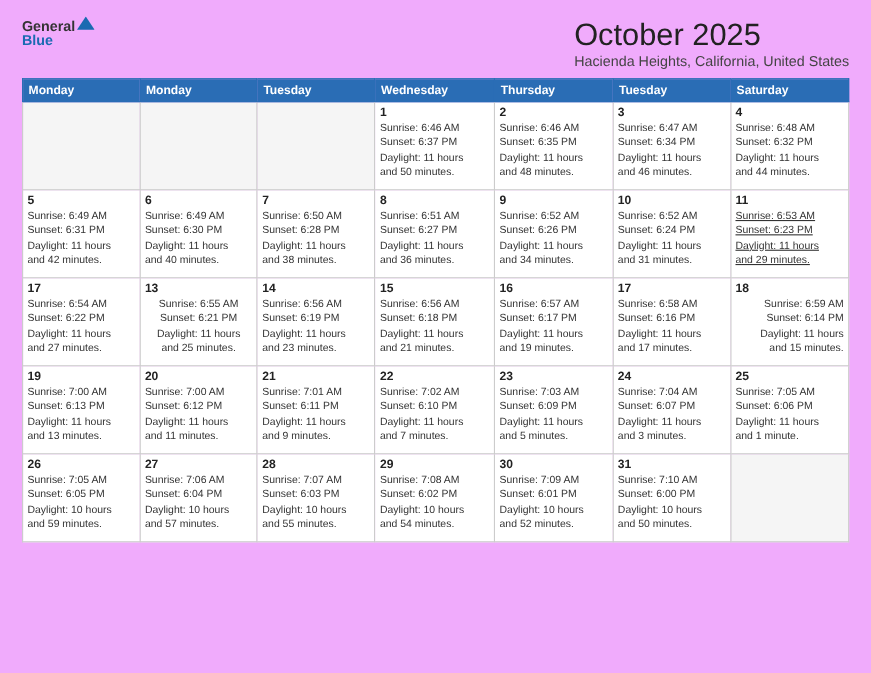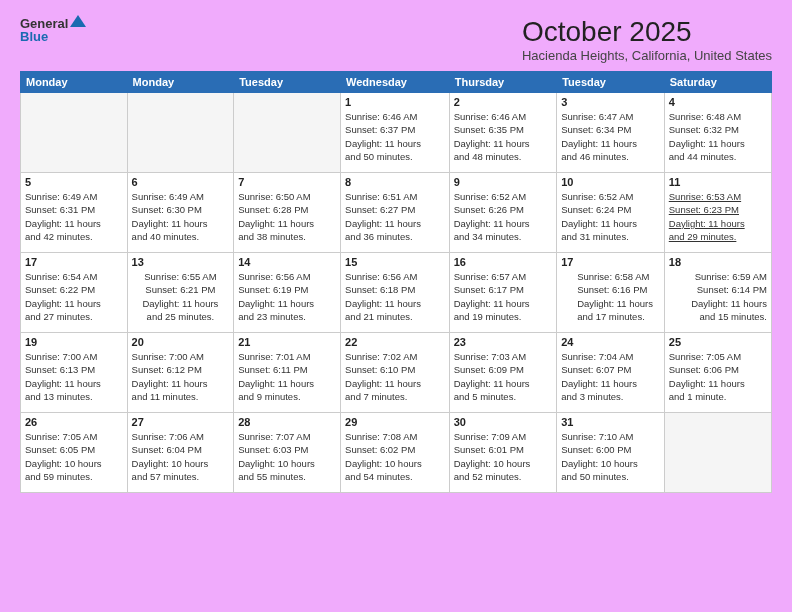--- a/index.html
+++ b/index.html
@@ -233,21 +233,21 @@
           </td>
           <td>
             <span class="day-number">16</span>
             <div class="day-info" style="white-space: pre-line;">Sunrise: 6:57 AM
 Sunset: 6:17 PM
 Daylight: 11 hours
 and 19 minutes.</div>
           </td>
           <td>
             <span class="day-number">17</span>
-            <div class="day-info" style="white-space: pre-line; margin-left: 16px;">Sunrise: 6:58 AM
+            <div class="day-info" style="white-space: pre-line;">Sunrise: 6:58 AM
 Sunset: 6:16 PM
 Daylight: 11 hours
 and 17 minutes.</div>
           </td>
           <td>
             <span class="day-number">18</span>
             <div class="day-info" style="white-space: pre-line; text-align: right;">Sunrise: 6:59 AM
 Sunset: 6:14 PM
 Daylight: 11 hours
 and 15 minutes.</div>

